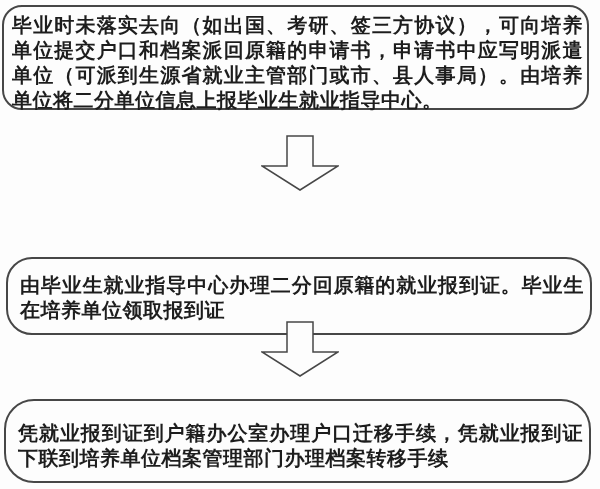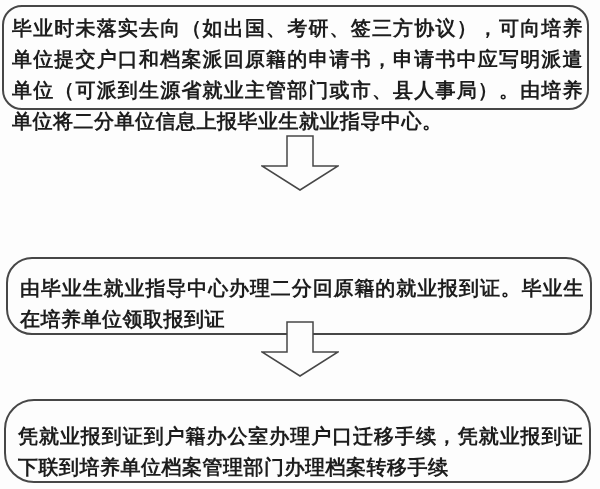--- a/index.html
+++ b/index.html
@@ -20,21 +20,21 @@
     background: #fdfdfd;
   }
   .flow-box {
     position: absolute;
     box-sizing: border-box;
     border: 2px solid #474747;
     background: #fdfdfd;
     color: #1d1d1d;
     font-weight: bold;
     font-size: 20px;
-    line-height: 31px;
+    line-height: 25px;
     letter-spacing: 0.5px;
     text-align: justify;
   }
   .flow-box p {
     margin: 0;
   }
   .box1 {
     left: 2px;
     top: 5px;
     width: 587px;

